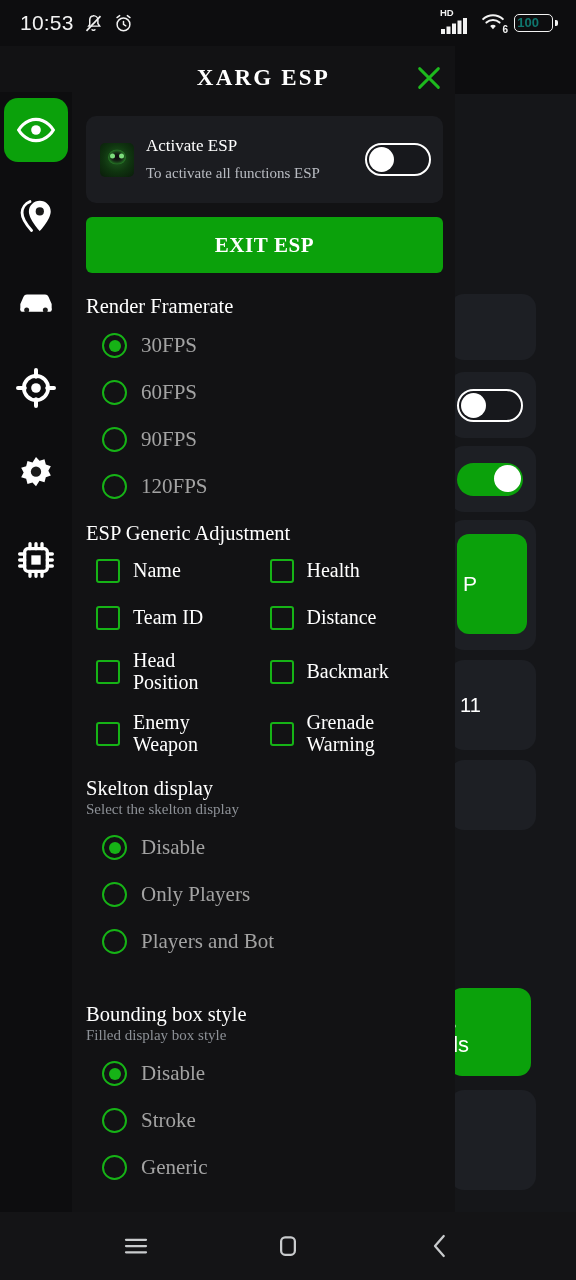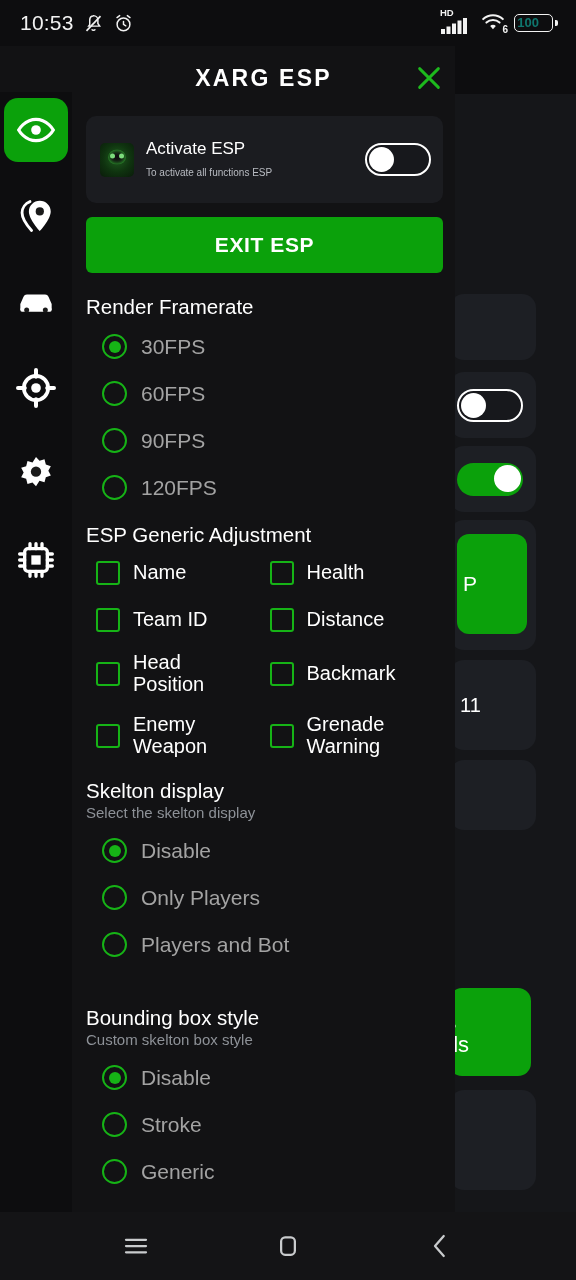--- a/index.html
+++ b/index.html
@@ -74,20 +74,21 @@
 
   
   #dialog {
     position:absolute; left:0; top:46px; width:455px; height:1166px;
     background:#121214; z-index:40;
     overflow:hidden;
   }
   #dialog-body {
     position:absolute; left:72px; top:0; width:383px; height:1166px;
     padding:0 0 0 0;
+    font-family:Liberation Serif, serif;
   }
   #dlg-header {
     position:relative; height:64px;
     display:flex; align-items:center; justify-content:center;
   }
   #dlg-title {
     color:#ffffff; font-size:23px; font-weight:700;
     letter-spacing:2.2px;
   }
   #dlg-close {
@@ -115,21 +116,21 @@
     box-shadow:0 0 4px 1px #2ea32e inset;
   }
   #activate-logo .sk:before, #activate-logo .sk:after {
     content:""; position:absolute; top:4px; width:5px; height:5px;
     border-radius:50%; background:#7ddd7d;
   }
   #activate-logo .sk:before { left:2px; }
   #activate-logo .sk:after { right:2px; }
   #activate-texts { flex:1 1 auto; min-width:0; }
   #activate-title { color:#fff; font-size:17px; font-weight:500; line-height:1.15; }
-  #activate-sub { color:#b9bcc2; font-size:10px; font-weight:400; line-height:1.25;
+  #activate-sub { color:#b9bcc2; font-size:15px; font-weight:400; line-height:1.25;
       margin-top:8px; max-width:180px; }
   #activate-toggle {
     flex:0 0 auto; width:66px; height:33px; border-radius:17px;
     background:#17181c; border:2.5px solid #ffffff; position:relative;
   }
   #activate-toggle .kn {
     position:absolute; left:2px; top:2px; width:25px; height:25px;
     border-radius:50%; background:#fff;
   }
 
@@ -415,21 +416,21 @@
           </div>
           <div class="radio-row">
             <span class="radio"></span>
             <span class="radio-lbl">Players and Bot</span>
           </div>
         </div>
       </div>
 
       <div class="sec" style="margin-top:38px;">
         <div class="sec-h">Bounding box style</div>
-        <div class="sec-sub">Custom skelton box style</div>
+        <div class="sec-sub">Filled display box style</div>
         <div style="margin-top:6px;">
           <div class="radio-row">
             <span class="radio sel"></span>
             <span class="radio-lbl">Disable</span>
           </div>
           <div class="radio-row">
             <span class="radio"></span>
             <span class="radio-lbl">Stroke</span>
           </div>
           <div class="radio-row">

